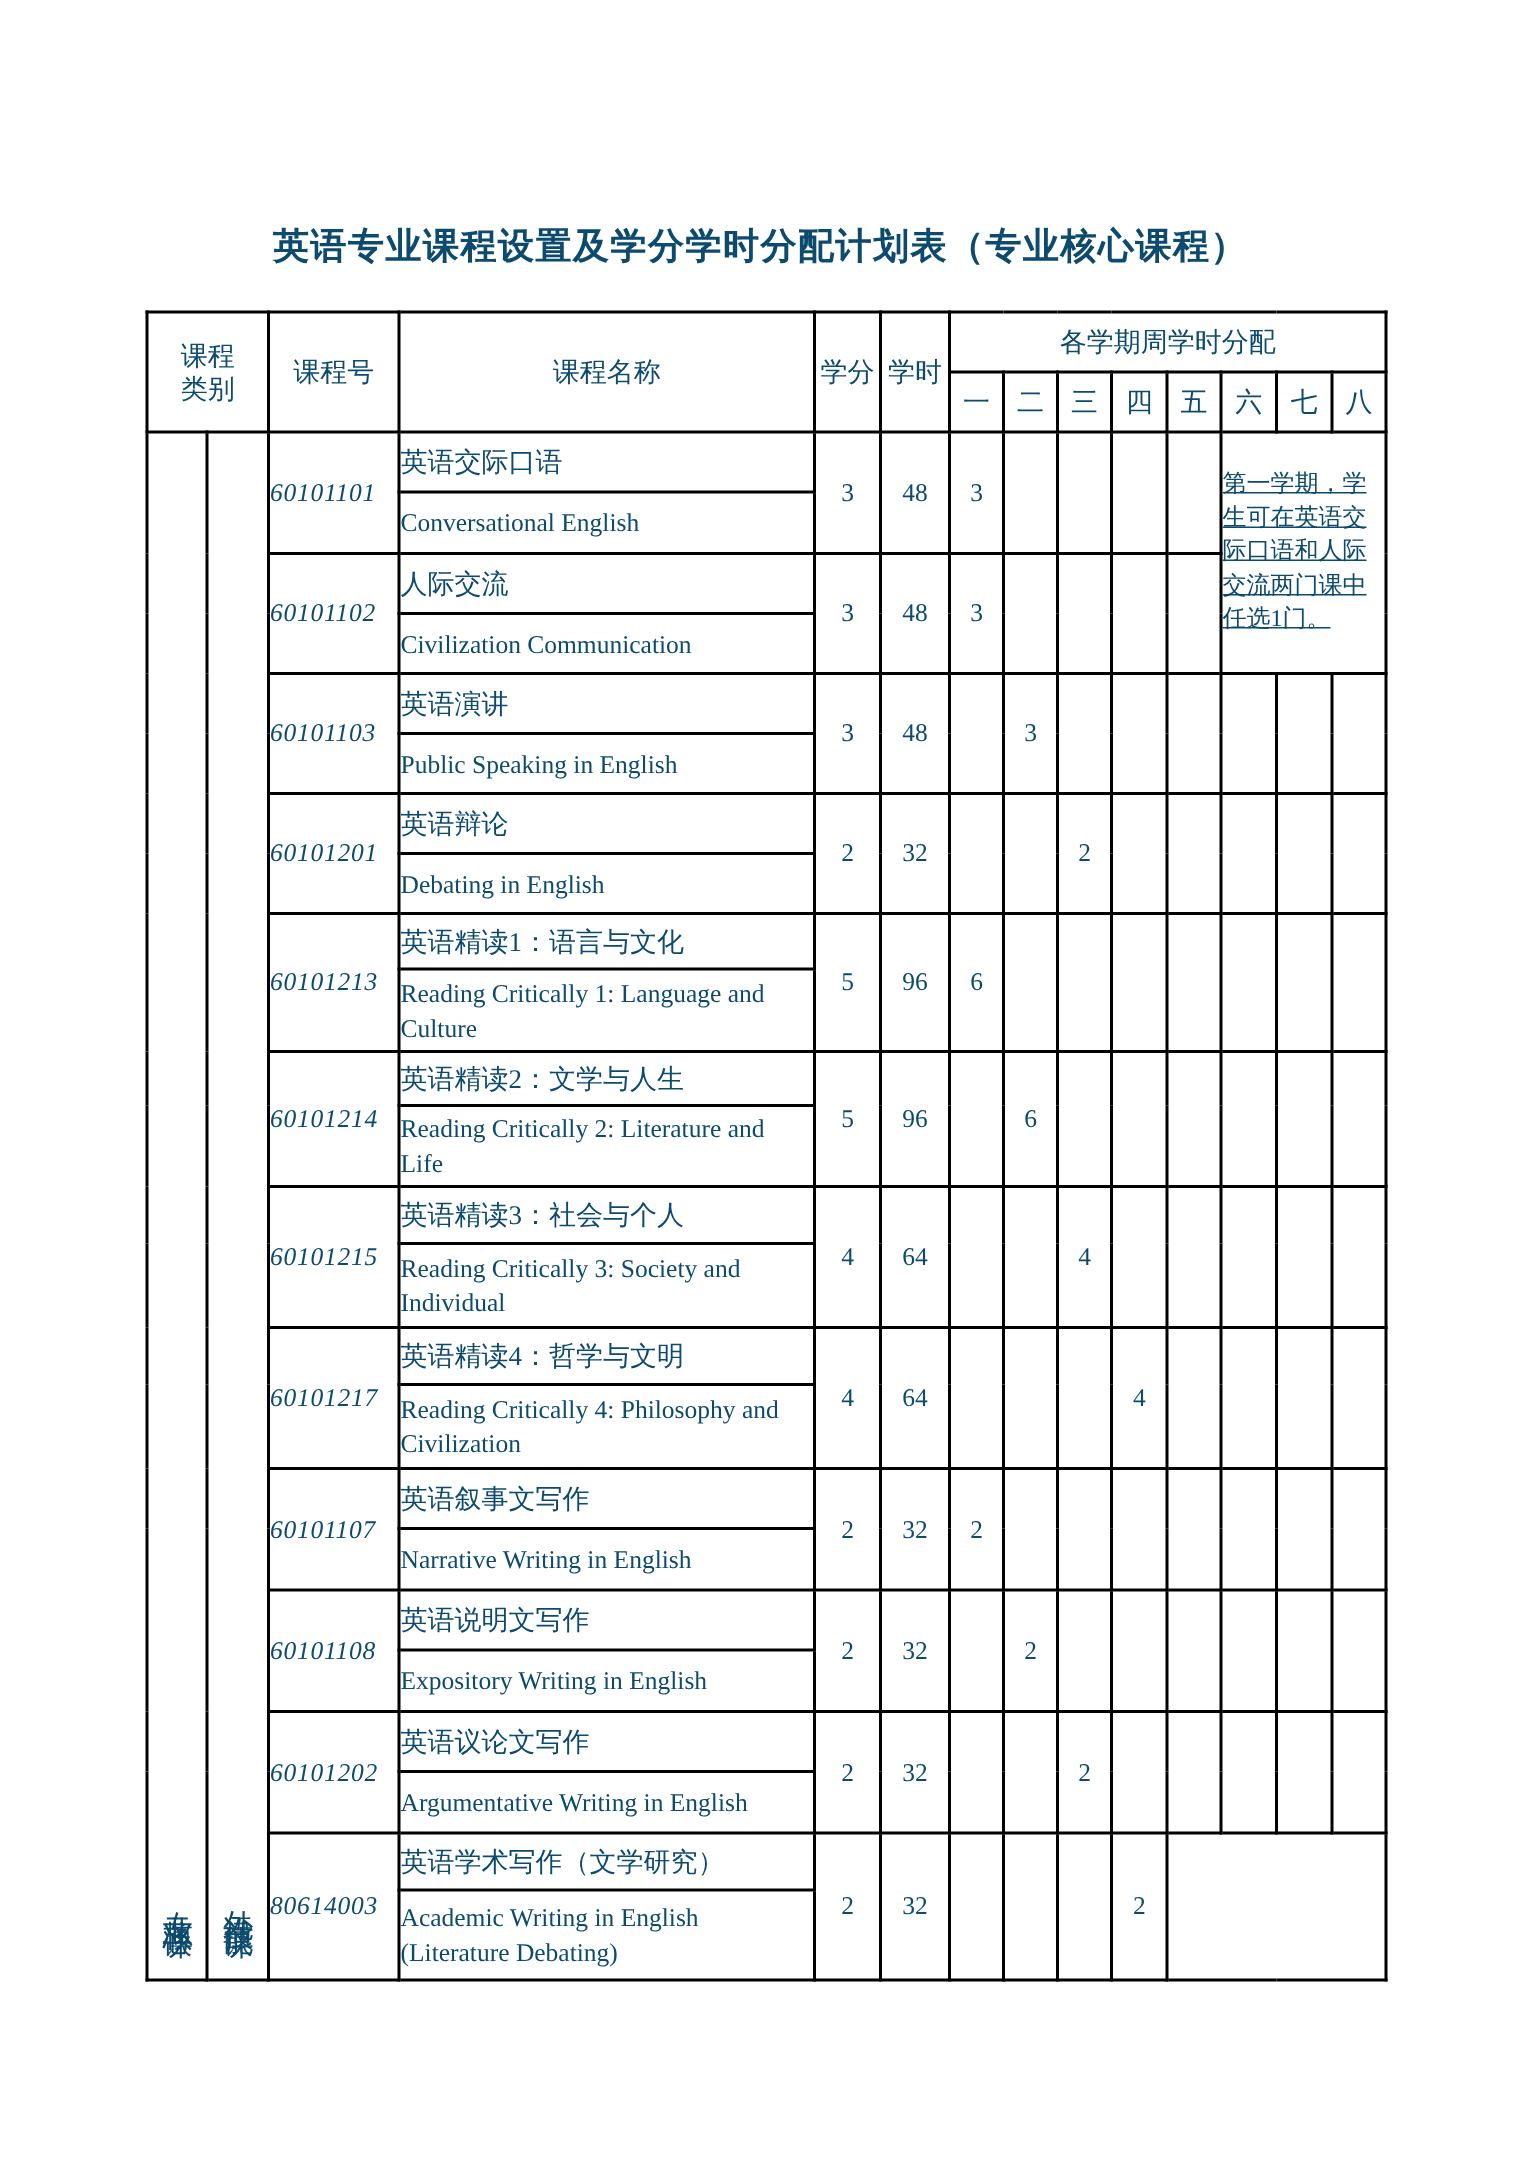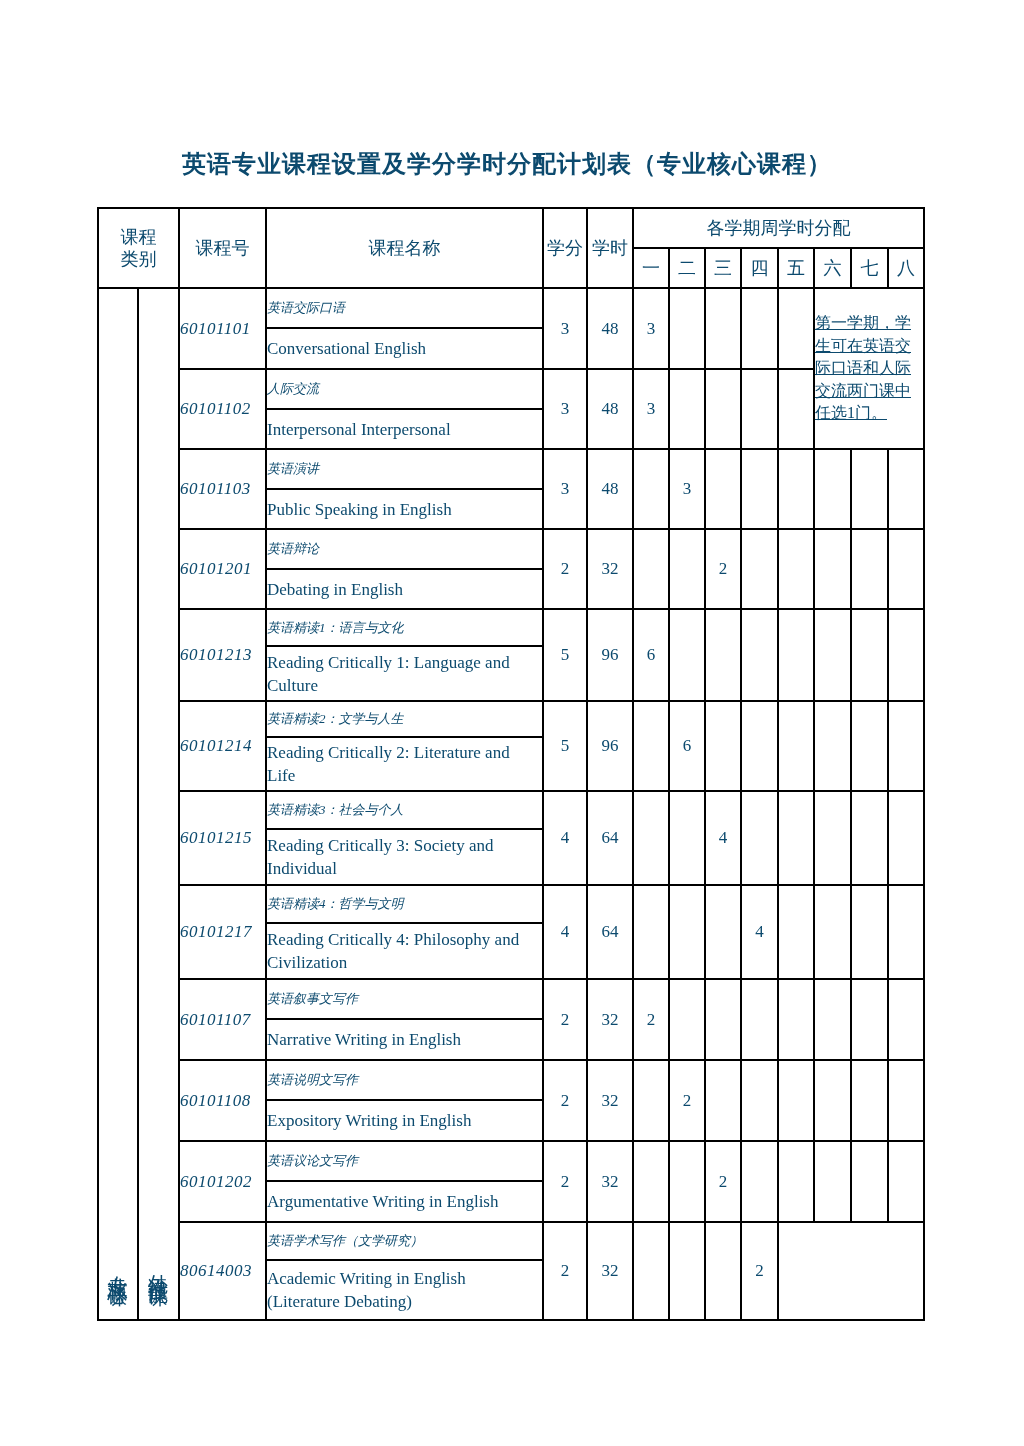--- a/index.html
+++ b/index.html
@@ -22,22 +22,22 @@
   }
   table.plan td, table.plan th {
     border:2px solid #000; padding:0; margin:0;
     font-weight:normal; overflow:hidden;
   }
   th.hdr { font-size:18px; text-align:center; vertical-align:middle; }
   th.hdr .wrap2 { width:40px; margin:0 auto; line-height:22px; }
   th.sem-h { font-size:18px; text-align:center; vertical-align:middle; }
   td.code  { font-size:17px; text-align:left; vertical-align:middle; letter-spacing:0.5px;font-style:italic; }
   td.num   { font-size:17px; text-align:center; vertical-align:middle; }
-  td.zh    { font-size:13px; vertical-align:middle; padding:2px 6px 2px 8px;
-             border-bottom:1px solid #000; line-height:24px;font-style:italic; }
+  td.zh    { font-size:18px; vertical-align:middle; padding:2px 6px 2px 8px;
+             border-bottom:1px solid #000; line-height:24px; }
   td.en    { font-size:17px; vertical-align:middle; padding:2px 6px 2px 8px;
              border-top:1px solid #000; line-height:23px; }
   td.note  { font-size:16px; vertical-align:middle; padding:2px 2px 2px 5px;
              line-height:22.5px; text-align:left;text-decoration:underline; }
   td.cat   { vertical-align:bottom; border-bottom:none; text-align:center; }
   td.open  { border-bottom:none; }
   .vtext {
     display:inline-block;
     writing-mode:vertical-rl; text-orientation:upright;
     font-size:20px; letter-spacing:3px; line-height:36px;
@@ -114,21 +114,21 @@
       <td class="zh">人际交流</td>
       <td class="num" rowspan="2">3</td>
       <td class="num" rowspan="2">48</td>
       <td class="num" rowspan="2">3</td>
       <td class="num" rowspan="2"></td>
       <td class="num" rowspan="2"></td>
       <td class="num" rowspan="2"></td>
       <td class="num" rowspan="2"></td>
     </tr>
     <tr style="height:40px">
-          <td class="en">Interpersonal Interpersonal</td>
+          <td class="en">Civilization Communication</td>
         </tr>
 
     <tr style="height:40px">
       <td class="code" rowspan="2">60101103</td>
       <td class="zh">英语演讲</td>
       <td class="num" rowspan="2">3</td>
       <td class="num" rowspan="2">48</td>
       <td class="num" rowspan="2"></td>
       <td class="num" rowspan="2">3</td>
       <td class="num" rowspan="2"></td>

